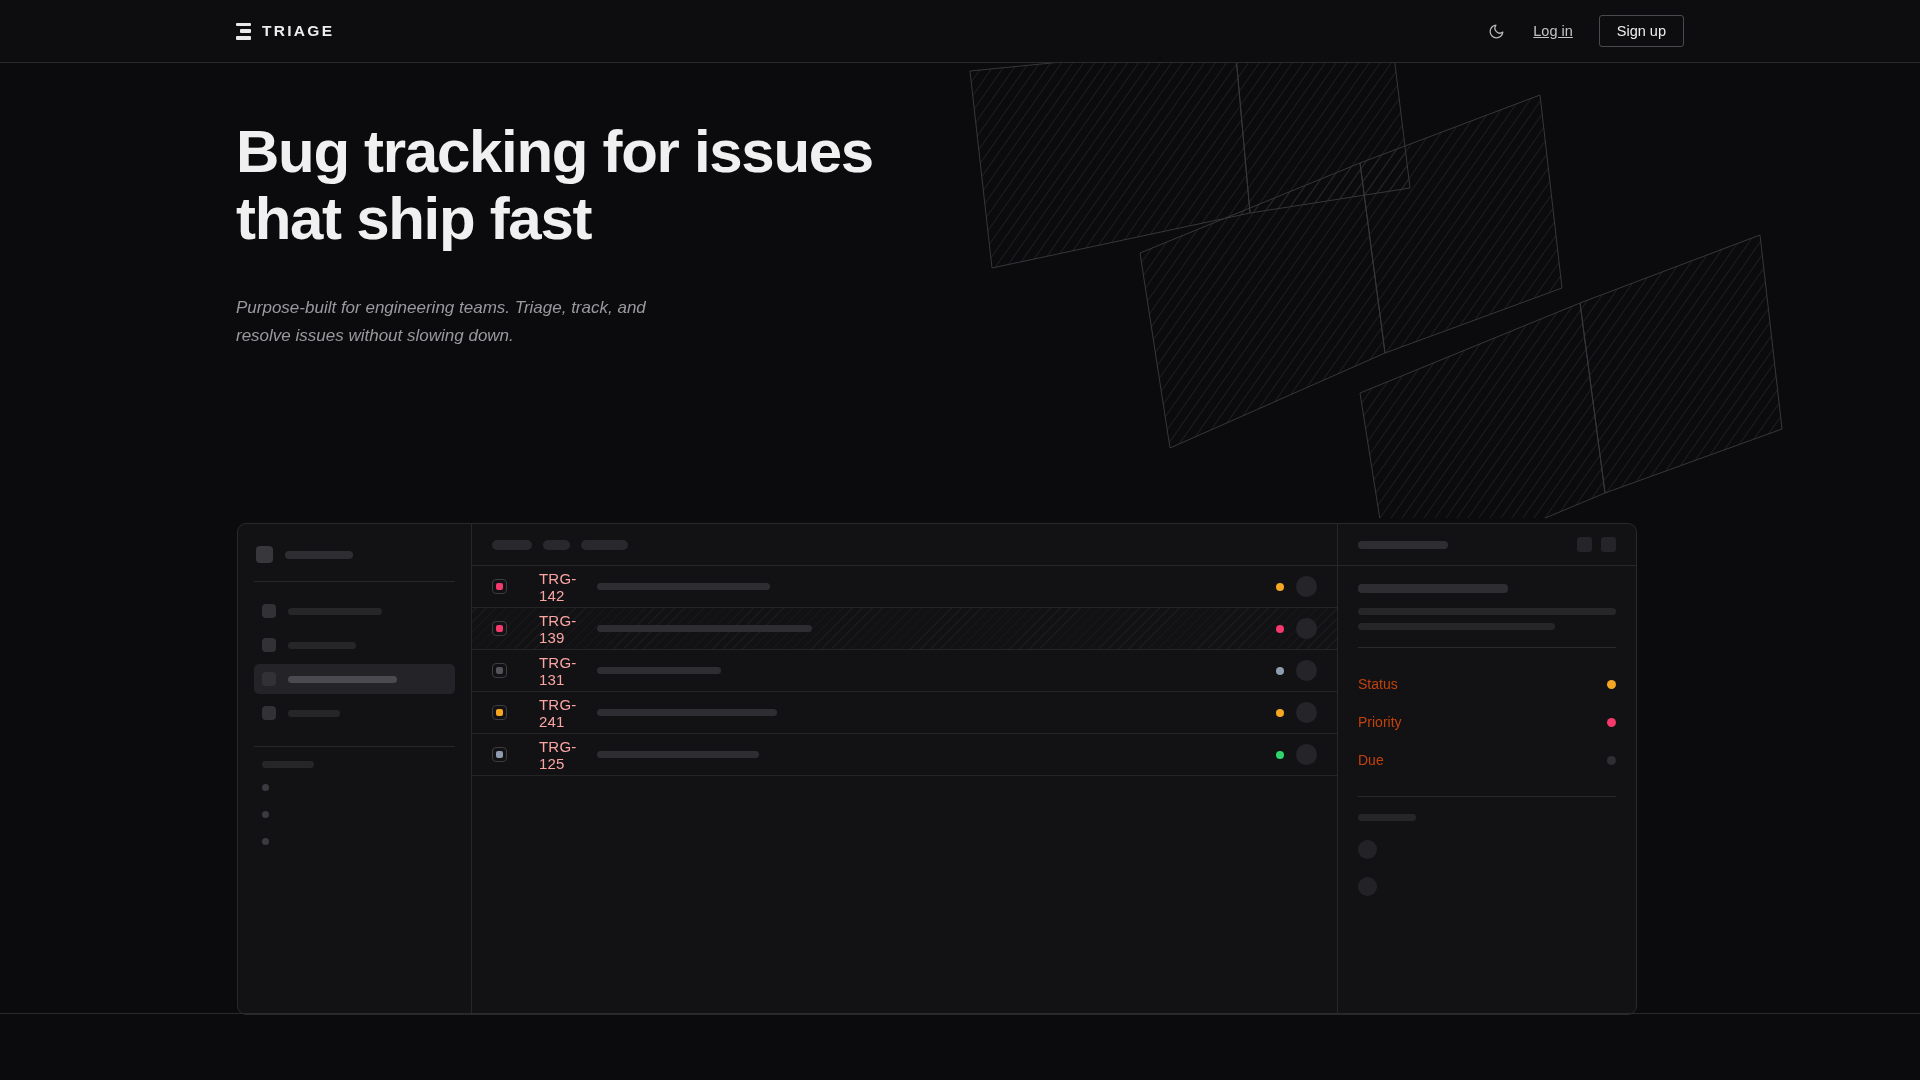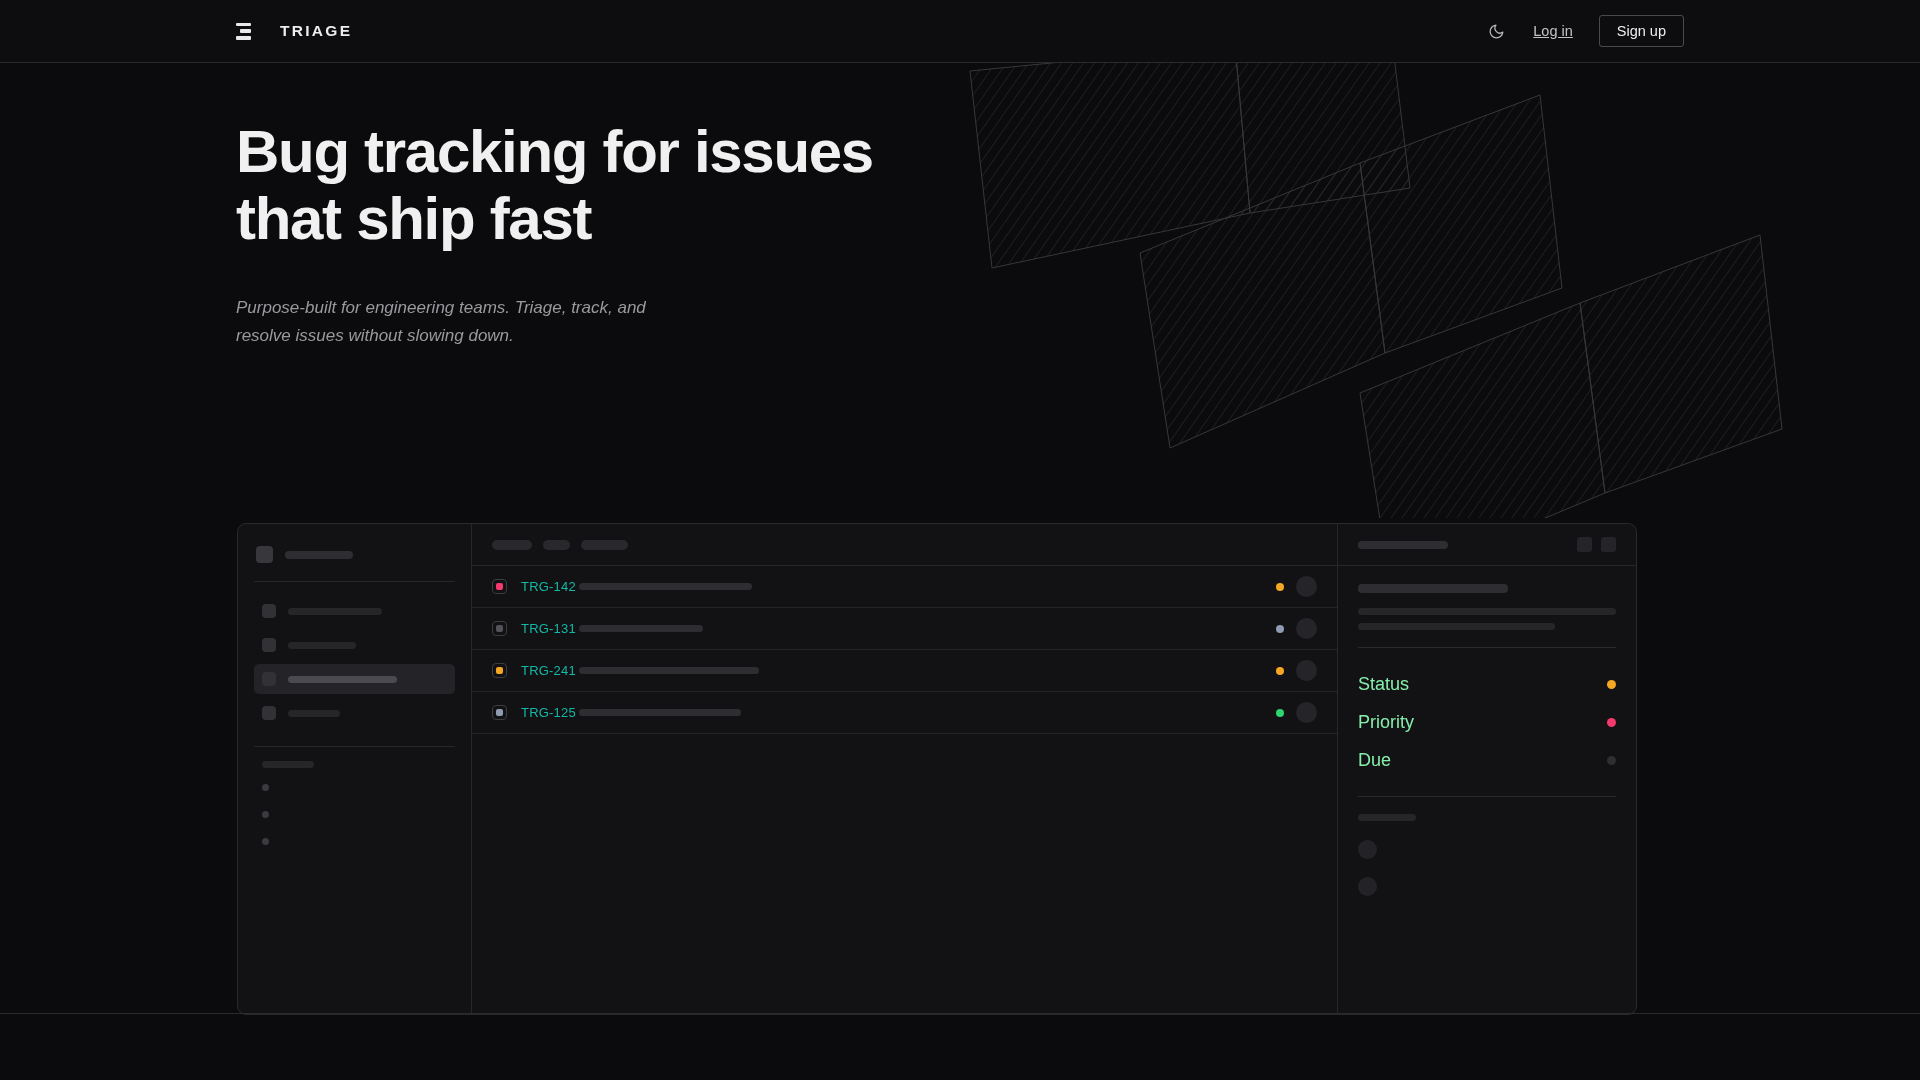--- a/index.html
+++ b/index.html
@@ -21,21 +21,21 @@
     background: #0d0d0f;
     display: flex;
     align-items: center;
     z-index: 30;
   }
   .brand {
     position: absolute;
     left: 236px;
     display: flex;
     align-items: center;
-    gap: 29px;
+    gap: 11px;
   }
   .logo-mark {
     width: 15px;
     height: 17px;
     display: flex;
     flex-direction: column;
     justify-content: space-between;
   }
   .logo-mark i { display: block; height: 3.5px; background: #e9e9ea; border-radius: 1px; }
   .logo-mark i:nth-child(1) { width: 15px; }
@@ -189,23 +189,23 @@
   }
   .pri-badge {
     width: 15px; height: 15px;
     border: 1px solid #3c3c41;
     border-radius: 4px;
     display: flex; align-items: center; justify-content: center;
     flex: none; position: relative; z-index: 1;
   }
   .pri-badge i { width: 7px; height: 7px; border-radius: 2px; display: block; }
   .row-key {
-    margin-left: 14px;
-    color: #14b8a6;
-    font-size: 13px;
+    margin-left: 32px;
+    color: #fca5a5;
+    font-size: 15px;
     letter-spacing: .2px;
     width: 58px;
     flex: none;
     position: relative; z-index: 1;
   }
   .row-bar { height: 7px; border-radius: 4px; background: #2e2e32; position: relative; z-index:1; }
   .row-right {
     margin-left: auto;
     display: flex; align-items: center; gap: 12px;
     position: relative; z-index: 1;
@@ -226,21 +226,21 @@
     flex: none;
   }
   .detail-actions { margin-left: auto; display: flex; gap: 9px; }
   .act-sq { width: 15px; height: 15px; border-radius: 3px; background: #252529; }
   .detail-body { padding: 18px 20px 0 20px; }
   .detail-sep { height: 1px; background: #2a2a2d; margin: 17px 0; }
   .meta-row {
     display: flex; align-items: center;
     height: 38px;
   }
-  .meta-label { color: #86efac; font-size: 18px; }
+  .meta-label { color: #c2410c; font-size: 14px; }
   .meta-val { margin-left: auto; width: 9px; height: 9px; border-radius: 50%; }
   .act-avatar { width: 19px; height: 19px; border-radius: 50%; background: #232327; }
   .act-item { height: 37px; display: flex; align-items: center; }
 
   .page-sep {
     position: absolute;
     left: 0; top: 1013px;
     width: 100%; height: 1px;
     background: #2a2a2d;
   }
@@ -347,20 +347,31 @@
           <span class="pri-badge">
             <i style="background:#f4396c"></i>
           </span>
           <span class="row-key">TRG-142</span>
           <span class="row-bar" style="width:173px"></span>
           <span class="row-right">
             <span class="status-dot" style="background:#f5a623"></span>
             <span class="row-avatar"></span>
           </span>
         </div>
+        <div class="row striped">
+          <span class="pri-badge">
+            <i style="background:#f4396c"></i>
+          </span>
+          <span class="row-key">TRG-139</span>
+          <span class="row-bar" style="width:215px"></span>
+          <span class="row-right">
+            <span class="status-dot" style="background:#f4396c"></span>
+            <span class="row-avatar"></span>
+          </span>
+        </div>
         <div class="row">
           <span class="pri-badge">
             <i style="background:#53535a"></i>
           </span>
           <span class="row-key">TRG-131</span>
           <span class="row-bar" style="width:124px"></span>
           <span class="row-right">
             <span class="status-dot" style="background:#8e9bb0"></span>
             <span class="row-avatar"></span>
           </span>

